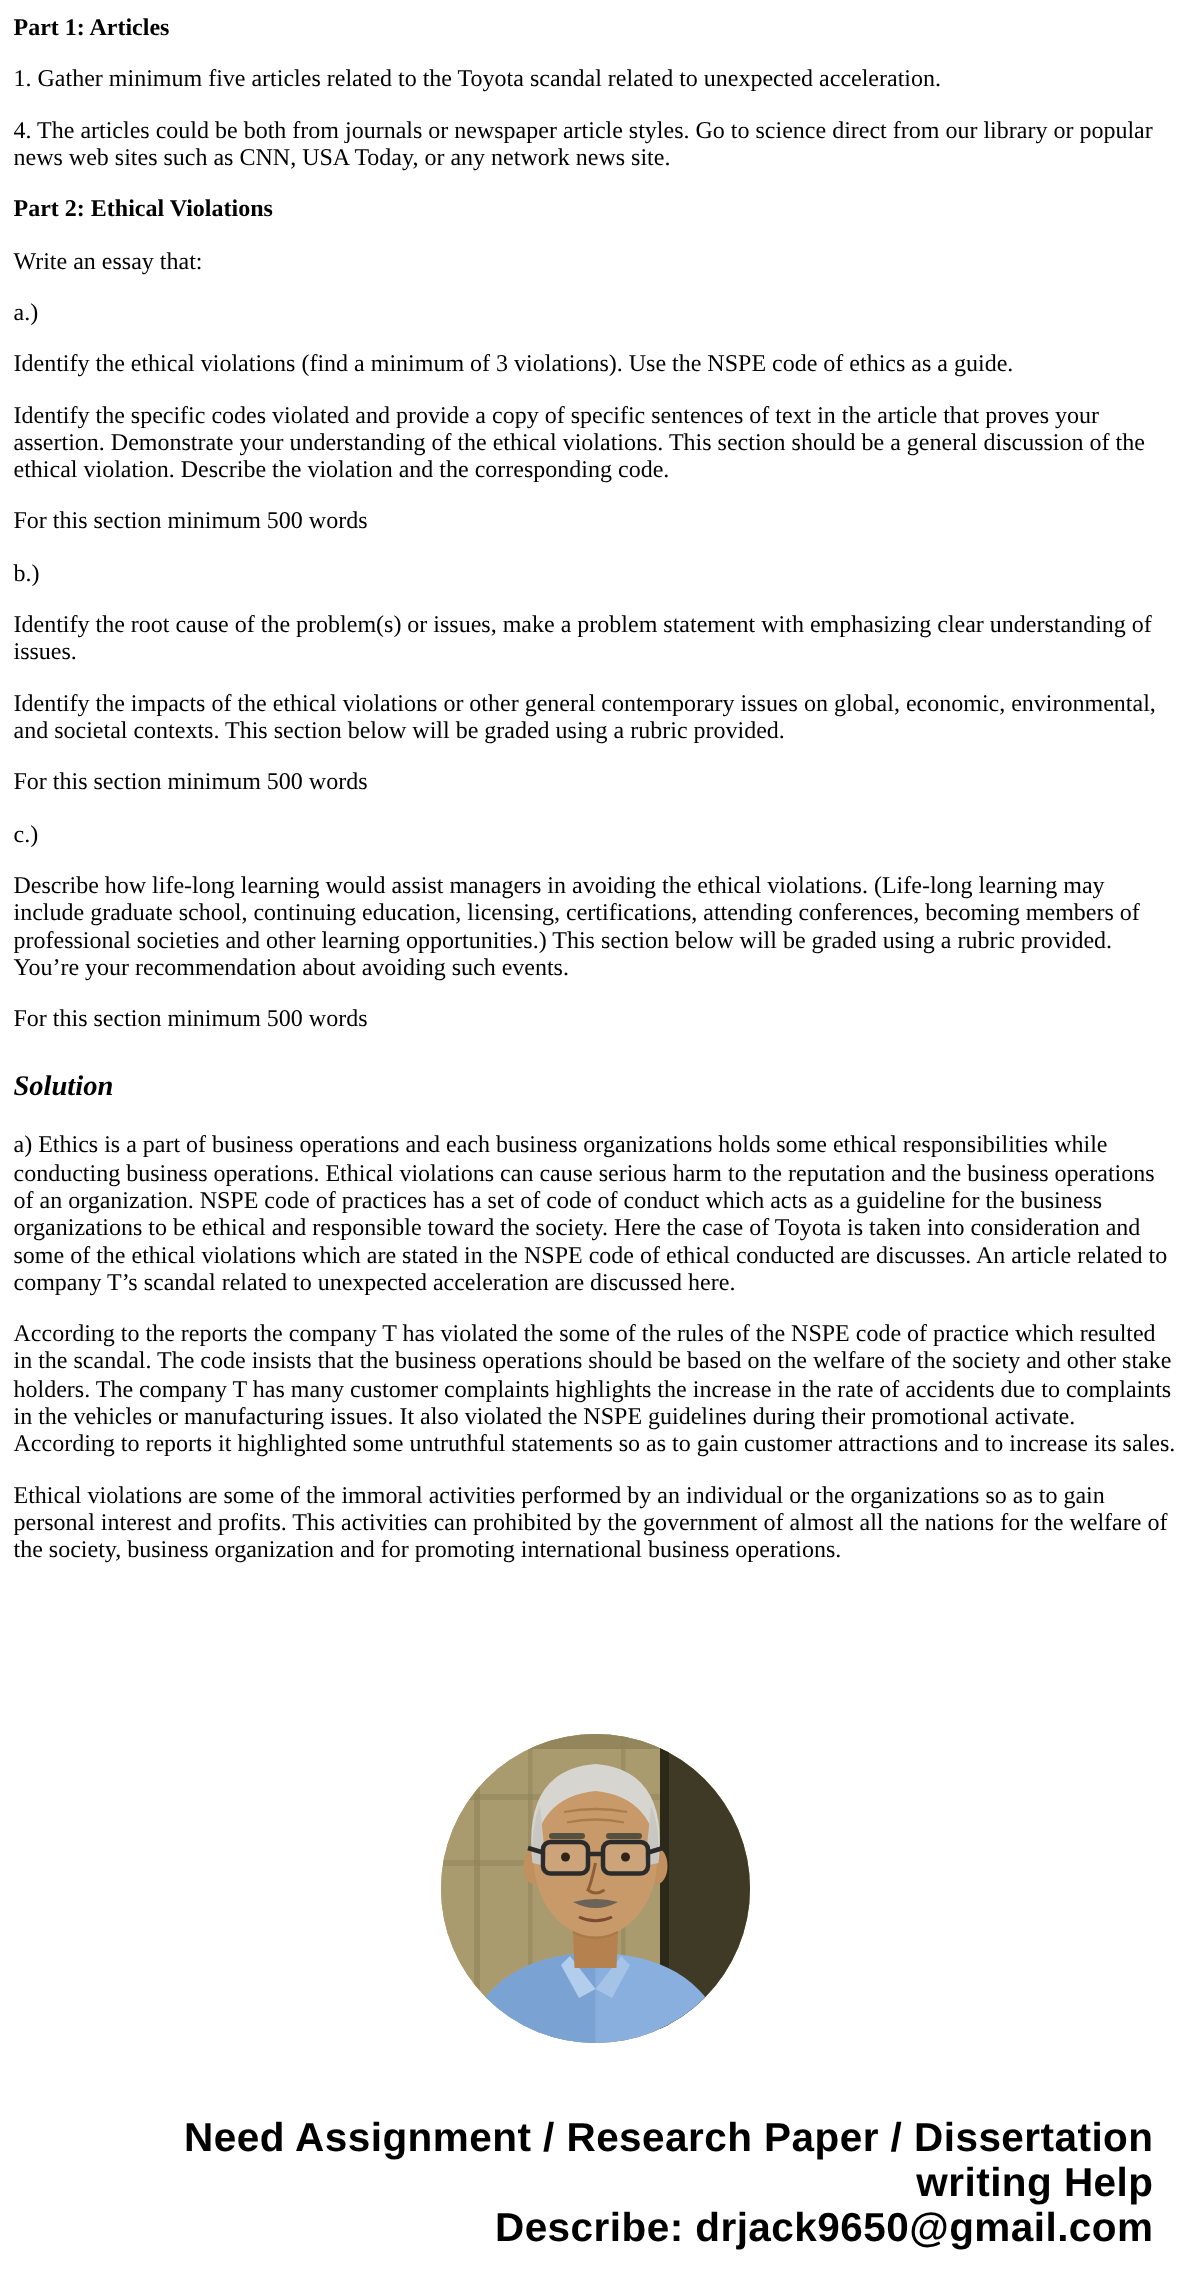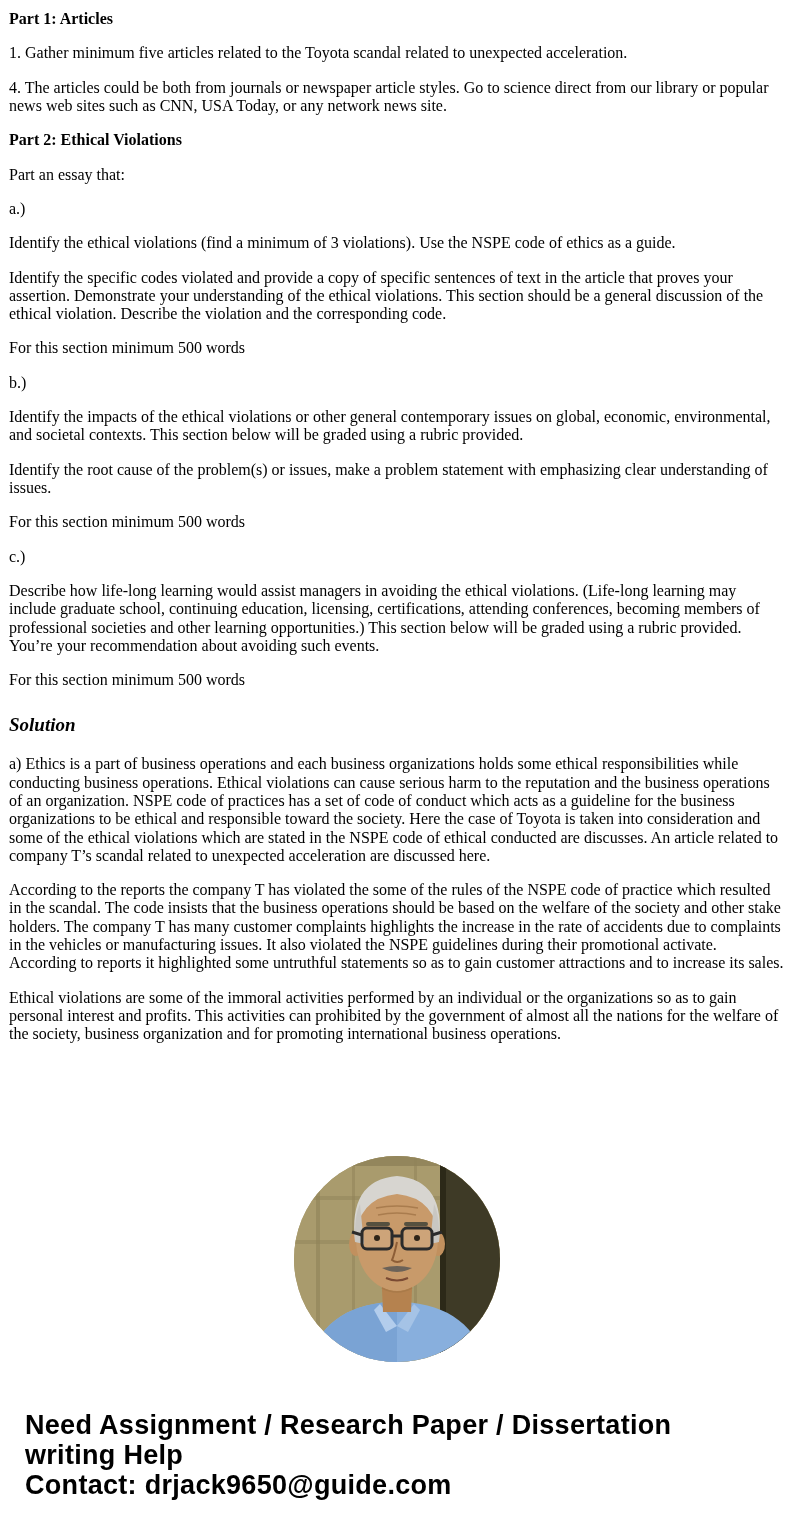--- a/index.html
+++ b/index.html
@@ -40,47 +40,47 @@
     height: 206px;
     margin: 112px auto 0 auto;
     border-radius: 50%;
     overflow: hidden;
     background: #a99b6d;
   }
   .avatar-wrap svg { display: block; }
   .footer {
     margin: 48px auto 28px auto;
     max-width: 744px;
-    text-align: left;
+    text-align: right;
     font-family: "Liberation Sans", sans-serif;
     font-weight: bold;
     font-size: 27px;
     line-height: 30px;
     letter-spacing: 0.3px;
   }
   .footer-contact {
     margin-top: 0;
   }
 </style>
 </head>
 <body>
 
 <div class="doc">
   <p class="bold">Part 1: Articles</p>
   <p>1. Gather minimum five articles related to the Toyota scandal related to unexpected acceleration.</p>
   <p>4. The articles could be both from journals or newspaper article styles. Go to science direct from our library or popular news web sites such as CNN, USA Today, or any network news site.</p>
   <p class="bold">Part 2: Ethical Violations</p>
-  <p>Part an essay that:</p>
+  <p>Write an essay that:</p>
   <p>a.)</p>
   <p>Identify the ethical violations (find a minimum of 3 violations). Use the NSPE code of ethics as a guide.</p>
   <p>Identify the specific codes violated and provide a copy of specific sentences of text in the article that proves your assertion. Demonstrate your understanding of the ethical violations. This section should be a general discussion of the ethical violation. Describe the violation and the corresponding code.</p>
   <p>For this section minimum 500 words</p>
   <p>b.)</p>
+  <p>Identify the root cause of the problem(s) or issues, make a problem statement with emphasizing clear understanding of issues.</p>
   <p>Identify the impacts of the ethical violations or other general contemporary issues on global, economic, environmental, and societal contexts. This section below will be graded using a rubric provided.</p>
-  <p>Identify the root cause of the problem(s) or issues, make a problem statement with emphasizing clear understanding of issues.</p>
   <p>For this section minimum 500 words</p>
   <p>c.)</p>
   <p>Describe how life-long learning would assist managers in avoiding the ethical violations. (Life-long learning may include graduate school, continuing education, licensing, certifications, attending conferences, becoming members of professional societies and other learning opportunities.) This section below will be graded using a rubric provided. You’re your recommendation about avoiding such events.</p>
   <p>For this section minimum 500 words</p>
   <h2 class="solution-heading">Solution</h2>
   <p>a) Ethics is a part of business operations and each business organizations holds some ethical responsibilities while conducting business operations. Ethical violations can cause serious harm to the reputation and the business operations of an organization. NSPE code of practices has a set of code of conduct which acts as a guideline for the business organizations to be ethical and responsible toward the society. Here the case of Toyota is taken into consideration and some of the ethical violations which are stated in the NSPE code of ethical conducted are discusses. An article related to company T’s scandal related to unexpected acceleration are discussed here.</p>
   <p>According to the reports the company T has violated the some of the rules of the NSPE code of practice which resulted in the scandal. The code insists that the business operations should be based on the welfare of the society and other stake holders. The company T has many customer complaints highlights the increase in the rate of accidents due to complaints in the vehicles or manufacturing issues. It also violated the NSPE guidelines during their promotional activate. According to reports it highlighted some untruthful statements so as to gain customer attractions and to increase its sales.</p>
   <p>Ethical violations are some of the immoral activities performed by an individual or the organizations so as to gain personal interest and profits. This activities can prohibited by the government of almost all the nations for the welfare of the society, business organization and for promoting international business operations.</p>
 </div>
 
@@ -139,14 +139,14 @@
 
       <path d="M92 122 Q103 127 114 122" stroke="#7a4a33" stroke-width="2" fill="none"></path>
 
       <path d="M88 132 Q103 140 118 132" stroke="#a97a49" stroke-width="1.5" fill="none"></path>
     </g>
   </svg>
 </div>
 
 <div class="footer">
   <div class="footer-title">Need Assignment / Research Paper / Dissertation writing Help</div>
-  <div class="footer-contact">Contact: drjack9650@guide.com</div>
+  <div class="footer-contact">Describe: drjack9650@gmail.com</div>
 </div>
 
 </body></html>

